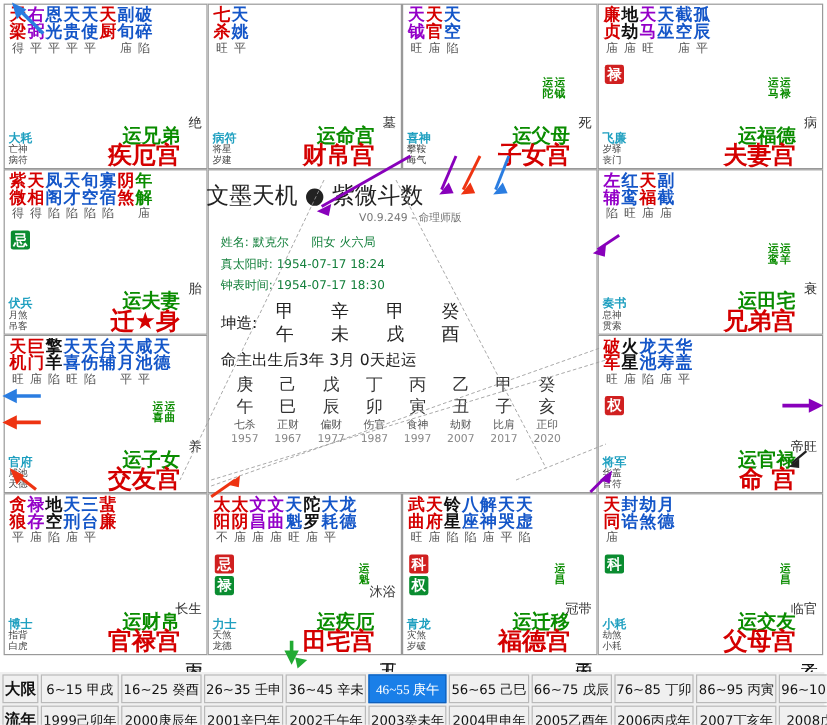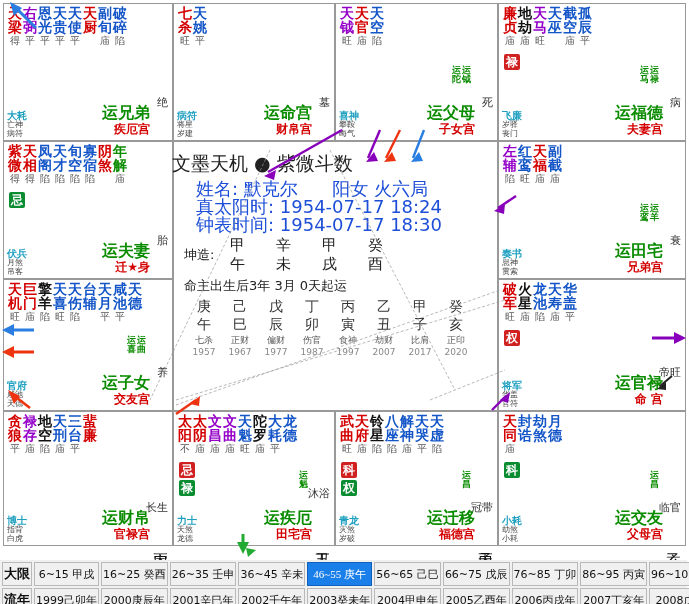--- a/index.html
+++ b/index.html
@@ -53,28 +53,28 @@
   .ganzhi{position:absolute;right:4px;bottom:3px;font-size:14px;color:#111;
           writing-mode:vertical-rl;text-orientation:upright;line-height:15px;letter-spacing:0;}
   .shensha-cols{position:absolute;left:3px;bottom:2px;display:flex;flex-direction:row;align-items:flex-end;}
   .sscol{display:flex;flex-direction:column;line-height:9px;margin-right:1px;}
   .sscol .a{font-size:10px;color:#20a0c0;font-weight:bold;}
   .sscol .b{font-size:8px;color:#444;}
   .sscol .c2{font-size:8px;color:#444;}
 
   .palacenames{position:absolute;bottom:2px;right:22px;text-align:right;line-height:17px;}
   .pn-yun{font-size:16px;font-weight:bold;color:#0a8c00;display:block;letter-spacing:0;}
-  .pn-ben{font-size:12px;font-weight:bold;color:#d40000;display:block;letter-spacing:0;}
+  .pn-ben{font-size:20px;font-weight:bold;color:#d40000;display:block;letter-spacing:0;}
 
   
   .center{position:absolute;left:172px;top:142px;width:340px;height:266px;
           border:none;background:transparent;overflow:hidden;}
   .ctitle{text-align:left;font-size:19px;color:#222;margin-top:10px;line-height:22px;}
   .cver{text-align:center;font-size:9px;color:#777;margin-top:1px;}
-  .cinfo{margin:6px 0 0 24px;font-size:18px;color:#1d4ed8;line-height:18px;}
+  .cinfo{margin:6px 0 0 12px;font-size:10px;color:#15803d;line-height:18px;}
   .cinfo .row{white-space:nowrap;}
   .bazi{margin:2px 0 0 12px;font-size:13px;color:#222;}
   .bazi .lbl{display:inline-block;}
   .bazi .g{display:inline-block;width:46px;text-align:center;font-size:15px;}
   .bazi .z{display:inline-block;width:46px;text-align:center;font-size:15px;}
   .qiyun{margin:3px 0 0 12px;font-size:13px;color:#222;}
   .dayun{margin:3px 0 0 14px;}
   .dayun .r{display:flex;flex-direction:row;}
   .dayun .r .k{width:36px;text-align:center;}
   .dy-g{font-size:14px;color:#333;}
@@ -899,20 +899,21 @@
           <span class="pn-yun">运交友</span>
           <span class="pn-ben">父母宫</span>
         </div>
       </div>
 
     <div class="cell" style="left:170px;top:138px;width:325px;height:270px;border:1px solid #999;"></div>
   </div>
 
   <div class="center">
     <div class="ctitle">文墨天机 ● 紫微斗数</div>
+    <div class="cver">V0.9.249 - 命理师版</div>
     <div class="cinfo">
       <div class="row">
         <span>姓名:</span>
         <span>默克尔</span>
         &nbsp;&nbsp;&nbsp;&nbsp;
         <span>阳女 火六局</span>
       </div>
       <div class="row">
         <span>真太阳时:</span>
         <span>1954-07-17 18:24</span>

